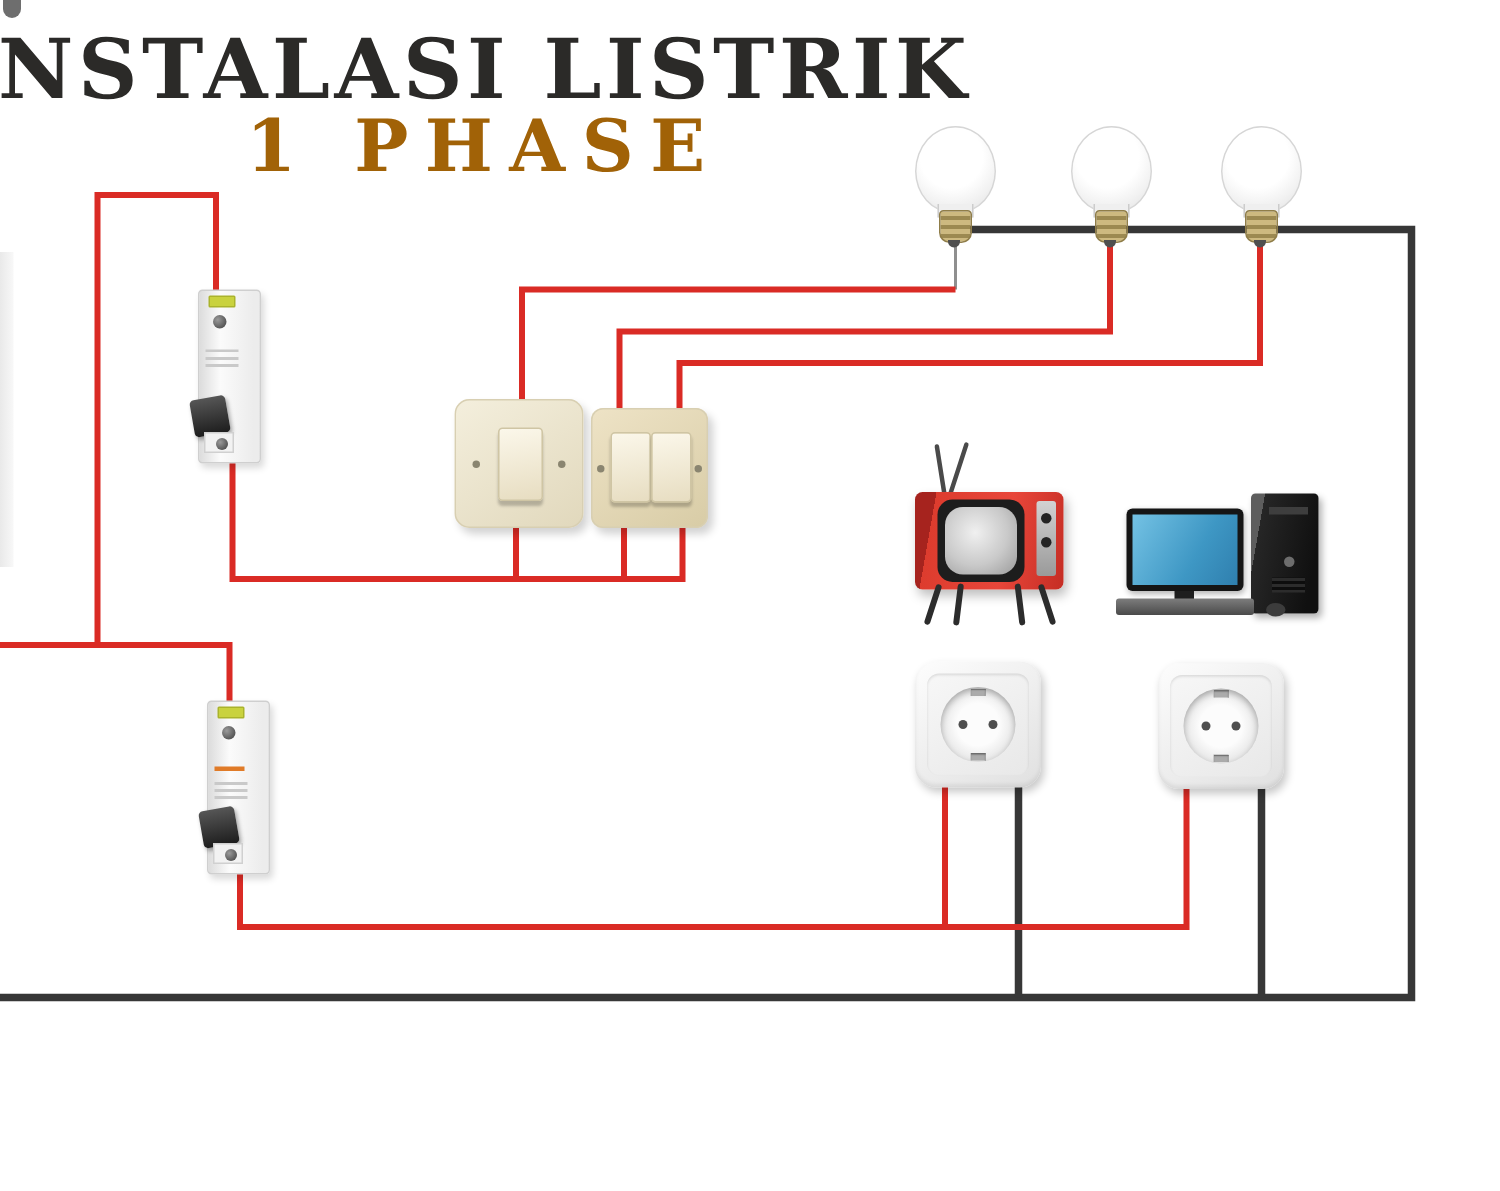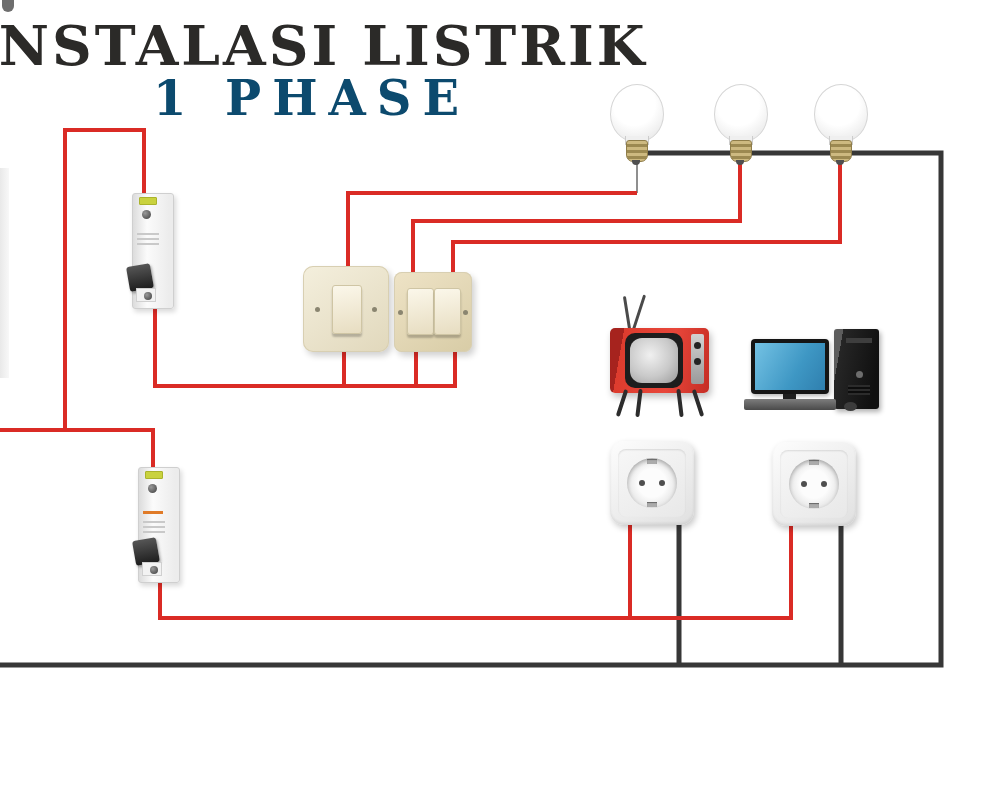--- a/index.html
+++ b/index.html
@@ -3,22 +3,22 @@
 <meta charset="utf-8">
 <style>
   html,body{margin:0;padding:0;background:#fff;}
   .canvas{position:relative;width:1000px;height:794px;background:#fff;overflow:hidden;
           font-family:"DejaVu Serif","Liberation Serif",serif;}
   .wires{position:absolute;left:0;top:0;z-index:1;}
   .dev{position:absolute;z-index:2;}
   
   .title1{position:absolute;left:-30px;top:18px;z-index:3;font-size:55px;font-weight:bold;
           letter-spacing:3px;color:#2b2a28;white-space:nowrap;line-height:1;}
-  .title2{position:absolute;left:153px;top:74px;z-index:3;font-size:48px;font-weight:bold;
-          letter-spacing:11px;color:#0c4a6e;white-space:nowrap;line-height:1;}
+  .title2{position:absolute;left:164px;top:74px;z-index:3;font-size:48px;font-weight:bold;
+          letter-spacing:11px;color:#a16207;white-space:nowrap;line-height:1;}
   
   .smudge{position:absolute;left:2px;top:0;width:12px;height:12px;background:#4a4a4a;
           border-radius:0 0 6px 6px;opacity:.8;z-index:3;}
   .strip{position:absolute;left:0;top:168px;width:9px;height:210px;z-index:0;
          background:linear-gradient(90deg,#e9e9e9,#f8f8f8);}
   
   .bulb{width:56px;height:84px;top:84px;}
   .bulb .glass{position:absolute;left:2px;top:0;width:52px;height:56px;
       border-radius:50% 50% 46% 46%/52% 52% 48% 48%;
       background:radial-gradient(circle at 45% 35%,#ffffff 45%,#f1f1f1 70%,#dedede);

